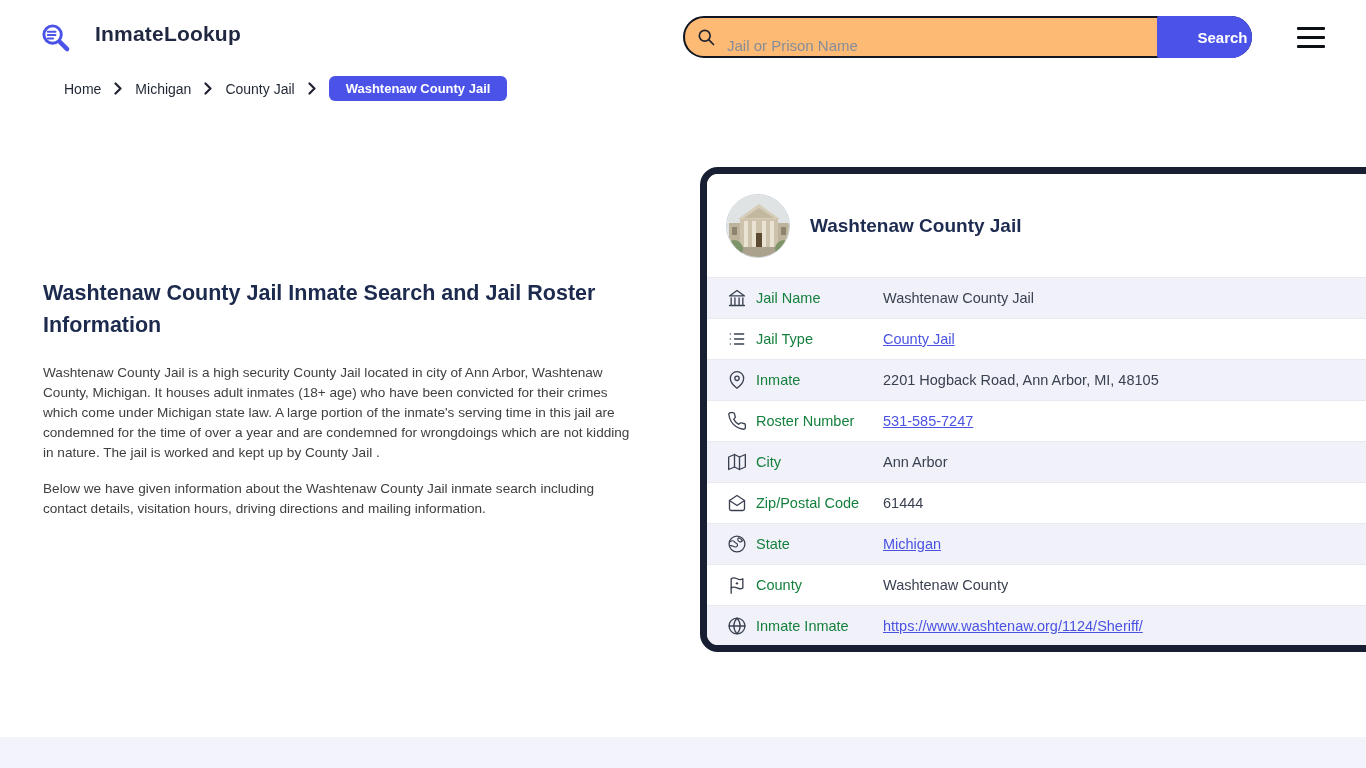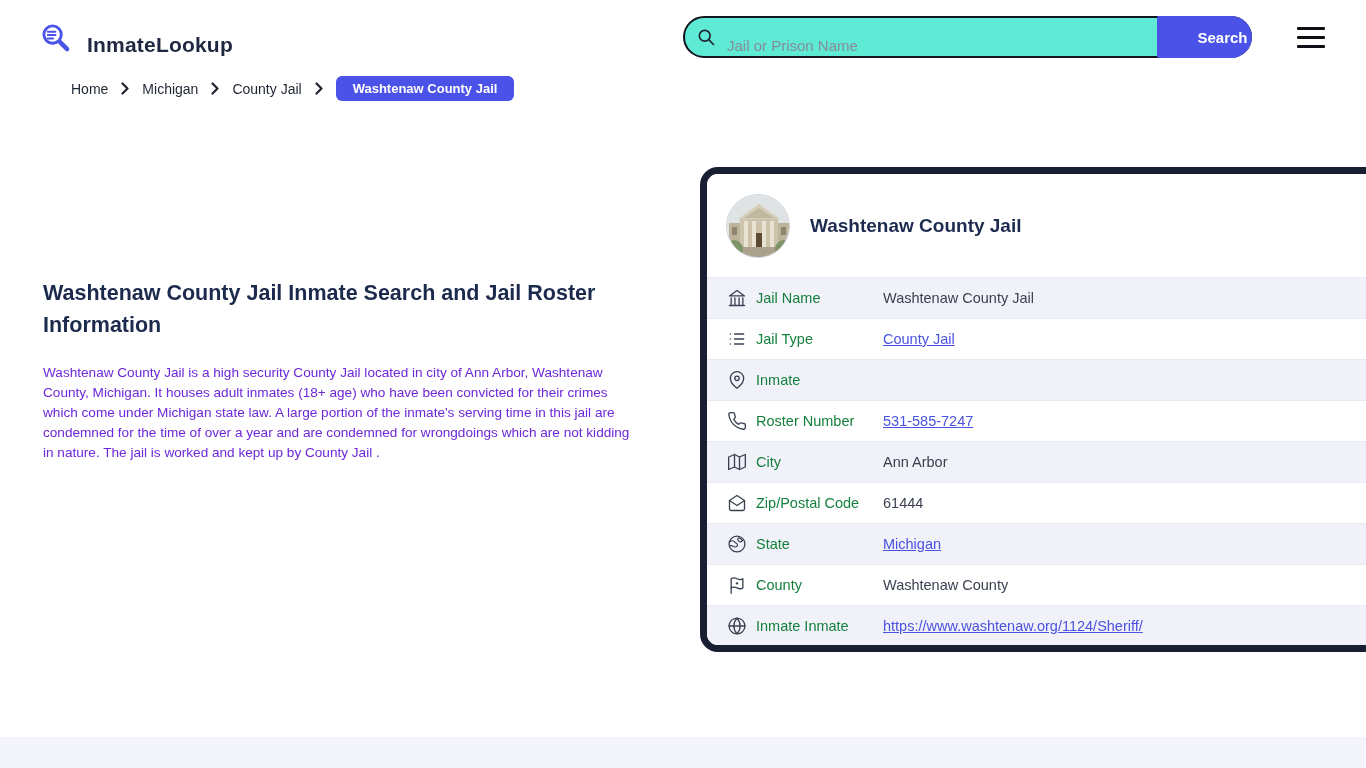--- a/index.html
+++ b/index.html
@@ -1,49 +1,49 @@
 <!DOCTYPE html>
 <html><head>
 <meta charset="utf-8">
 <style>
   * { margin:0; padding:0; box-sizing:border-box; }
   html,body { width:1366px; height:768px; overflow:hidden; background:#ffffff;
     font-family:"Liberation Sans", sans-serif; position:relative; }
 
   
-  .logo { position:absolute; left:40px; top:22px; display:flex; align-items:flex-end; gap:16px; cursor:pointer; }
+  .logo { position:absolute; left:40px; top:22px; display:flex; align-items:flex-start; gap:24px; cursor:pointer; }
   .logo-text { font-size:21px; font-weight:700; color:#1f2840; letter-spacing:.2px; }
 
   .search-wrap { position:absolute; left:683px; top:16px; width:569px; height:42px; }
   .search-input { width:100%; height:100%; border:2px solid #10151f; border-radius:24px;
-    padding:16px 110px 0 42px; font-size:15px; color:#333a47; background:#5eead4; outline:none;
+    padding:16px 110px 0 42px; font-size:15px; color:#333a47; background:#fdba74; outline:none;
     font-family:"Liberation Sans", sans-serif; }
   .search-input::placeholder { color:#868d99; }
   .search-icon { position:absolute; left:13px; top:11px; width:20px; height:20px; pointer-events:none; }
   .search-btn { position:absolute; right:0; top:0; width:95px; height:42px; background:#4a52e8;
     color:#fff; border:none; border-radius:2px 24px 24px 2px; font-size:15px; font-weight:700;
     cursor:pointer; font-family:"Liberation Sans", sans-serif;padding-left:36px; }
 
   .menu-btn { position:absolute; right:41px; top:27px; width:28px; height:21px; display:flex;
     flex-direction:column; justify-content:space-between; cursor:pointer; }
   .menu-btn span { display:block; height:3px; background:#0c0f14; border-radius:1px; }
 
   
-  .breadcrumb { position:absolute; left:71px; top:76px; display:flex; align-items:center; gap:13px;
+  .breadcrumb { position:absolute; left:64px; top:76px; display:flex; align-items:center; gap:13px;
     font-size:14px; color:#1f2633; }
   .crumb { cursor:pointer; }
   .chev { display:flex; align-items:center; }
   .badge { background:#4a52e8; color:#fff; font-size:13px; font-weight:700; padding:5px 17px;
     border-radius:6px; }
 
   
   .article { position:absolute; left:43px; top:277px; width:605px; }
   .article h1 { font-size:21.5px; line-height:32px; font-weight:700; color:#1c2a4e; width:560px;
     margin-bottom:22px; }
-  .article p { font-size:13.6px; line-height:20px; color:#6d28d9; margin-bottom:16px; width:596px; }
+  .article p { font-size:13.6px; line-height:20px; color:#404040; margin-bottom:16px; width:596px; }
 
   
   .card { position:absolute; left:700px; top:167px; width:700px; height:485px; background:#fff;
     border:7px solid #181f33; border-radius:18px; overflow:hidden; }
   .card-header { height:103px; display:flex; align-items:center; padding-left:19px; gap:20px; background:#fff; }
   .avatar { width:64px; height:64px; border-radius:50%; overflow:hidden; border:1px solid #cdd3dd; flex:0 0 auto; }
   .card-title { font-size:19px; font-weight:700; color:#1d2b50; }
 
   .card-table { }
   .trow { display:flex; align-items:center; height:41px; padding-left:20px; border-top:1px solid #e8eaf2; }
@@ -108,20 +108,21 @@
     <svg width="8" height="13" viewBox="0 0 8 13" fill="none">
         <path d="M1.5 1.5l5 5-5 5" stroke="#1f2430" stroke-width="2.2" stroke-linecap="round" stroke-linejoin="round"></path>
       </svg>
   </span>
   <span class="badge">Washtenaw County Jail</span>
 </div>
 
 <div class="article">
   <h1>Washtenaw County Jail Inmate Search and Jail Roster Information</h1>
   <p>Washtenaw County Jail is a high security County Jail located in city of Ann Arbor, Washtenaw County, Michigan. It houses adult inmates (18+ age) who have been convicted for their crimes which come under Michigan state law. A large portion of the inmate's serving time in this jail are condemned for the time of over a year and are condemned for wrongdoings which are not kidding in nature. The jail is worked and kept up by County Jail .</p>
+  <p>Below we have given information about the Washtenaw County Jail inmate search including contact details, visitation hours, driving directions and mailing information.</p>
 </div>
 
 <div class="card">
   <div class="card-header">
     <span class="avatar">
       <svg viewBox="0 0 64 64" width="64" height="64">
         <rect width="64" height="64" fill="#dfe3e3"></rect>
         <rect x="2" y="28" width="60" height="26" fill="#beb49c"></rect>
         <rect x="13" y="24" width="38" height="30" fill="#cdc3ac"></rect>
         <polygon points="32,9 53,24 11,24" fill="#d6cdb8"></polygon>
@@ -165,20 +166,21 @@
         <span class="tvalue"><a href="#">County Jail</a></span>
       </div>
       <div class="trow alt">
         <span class="ticon">
           <svg viewBox="0 0 24 24" fill="none" stroke="currentColor" stroke-width="1.6" stroke-linecap="round" stroke-linejoin="round">
             <path d="M20 10c0 6-8 12-8 12s-8-6-8-12a8 8 0 0 1 16 0z"></path>
             <circle cx="12" cy="10" r="2.6"></circle>
           </svg>
         </span>
         <span class="tlabel">Inmate</span>
+        <span class="tvalue"><span>2201 Hogback Road, Ann Arbor, MI, 48105</span></span>
       </div>
       <div class="trow">
         <span class="ticon">
           <svg viewBox="0 0 24 24" fill="none" stroke="currentColor" stroke-width="1.6" stroke-linecap="round" stroke-linejoin="round">
             <path d="M22 16.9v3a2 2 0 0 1-2.2 2 19.8 19.8 0 0 1-8.6-3 19.5 19.5 0 0 1-6-6 19.8 19.8 0 0 1-3-8.7A2 2 0 0 1 4.1 2h3a2 2 0 0 1 2 1.7c.1 1 .4 2 .7 3a2 2 0 0 1-.5 2.1L8.1 10a16 16 0 0 0 6 6l1.2-1.2a2 2 0 0 1 2.1-.5c1 .3 2 .6 3 .7a2 2 0 0 1 1.7 2z"></path>
           </svg>
         </span>
         <span class="tlabel">Roster Number</span>
         <span class="tvalue"><a href="#">531-585-7247</a></span>
       </div>

